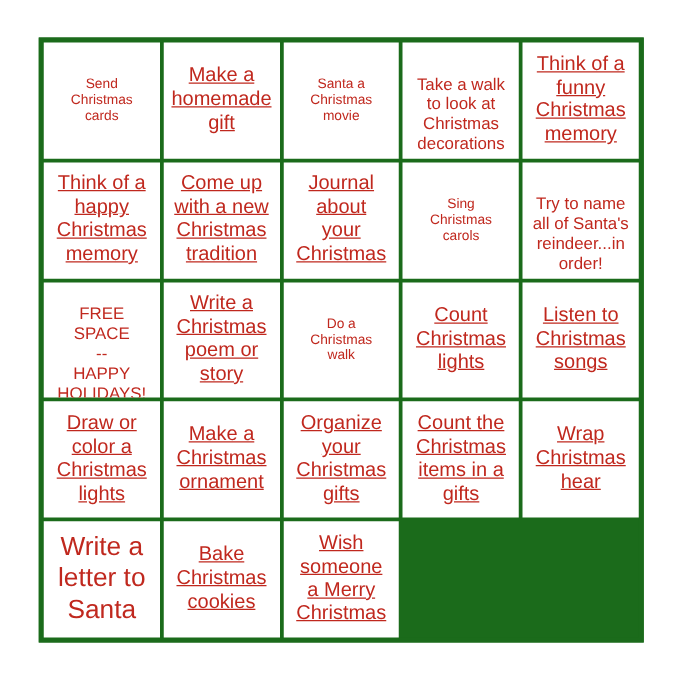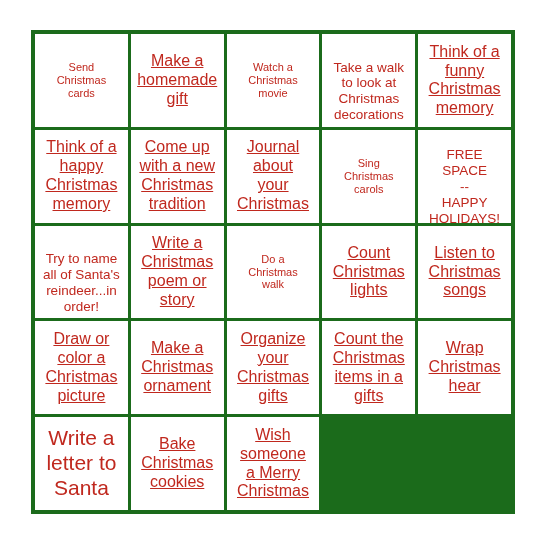--- a/index.html
+++ b/index.html
@@ -58,21 +58,21 @@
       <span class="cell-text">Send
 Christmas
 cards</span>
     </div>
     <div class="bingo-cell size-m">
       <span class="cell-text">Make a
 homemade
 gift</span>
     </div>
     <div class="bingo-cell size-l">
-      <span class="cell-text">Watch a
+      <span class="cell-text">Santa a
 Christmas
 movie</span>
     </div>
     <div class="bingo-cell size-s">
       <span class="cell-text">Take a walk
 to look at
 Christmas
 decorations</span>
     </div>
     <div class="bingo-cell size-m">
@@ -98,31 +98,31 @@
 about
 your
 Christmas</span>
     </div>
     <div class="bingo-cell size-l">
       <span class="cell-text">Sing
 Christmas
 carols</span>
     </div>
     <div class="bingo-cell size-s">
+      <span class="cell-text">Try to name
+all of Santa's
+reindeer...in
+order!</span>
+    </div>
+    <div class="bingo-cell size-s">
       <span class="cell-text">FREE
 SPACE
 --
 HAPPY
 HOLIDAYS!</span>
-    </div>
-    <div class="bingo-cell size-s">
-      <span class="cell-text">Try to name
-all of Santa's
-reindeer...in
-order!</span>
     </div>
     <div class="bingo-cell size-m">
       <span class="cell-text">Write a
 Christmas
 poem or
 story</span>
     </div>
     <div class="bingo-cell size-l">
       <span class="cell-text">Do a
 Christmas
@@ -135,21 +135,21 @@
     </div>
     <div class="bingo-cell size-m">
       <span class="cell-text">Listen to
 Christmas
 songs</span>
     </div>
     <div class="bingo-cell size-m">
       <span class="cell-text">Draw or
 color a
 Christmas
-picture</span>
+lights</span>
     </div>
     <div class="bingo-cell size-m">
       <span class="cell-text">Make a
 Christmas
 ornament</span>
     </div>
     <div class="bingo-cell size-m">
       <span class="cell-text">Organize
 your
 Christmas

